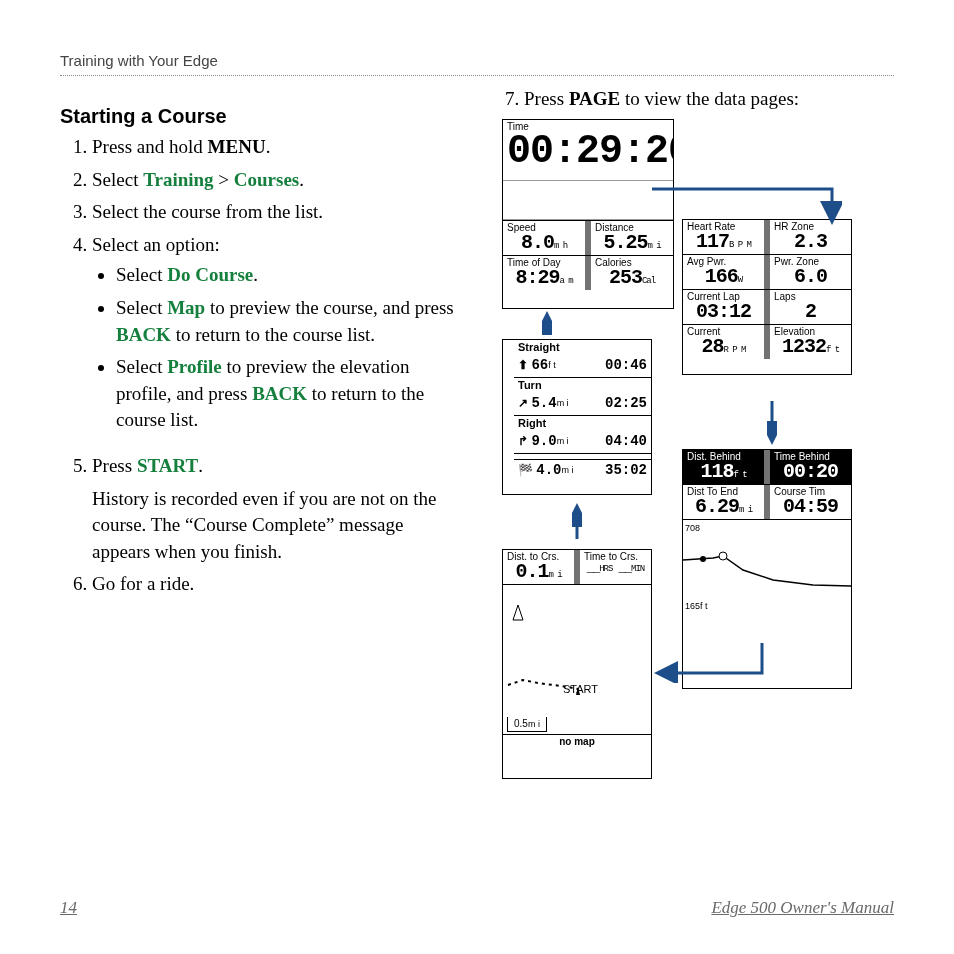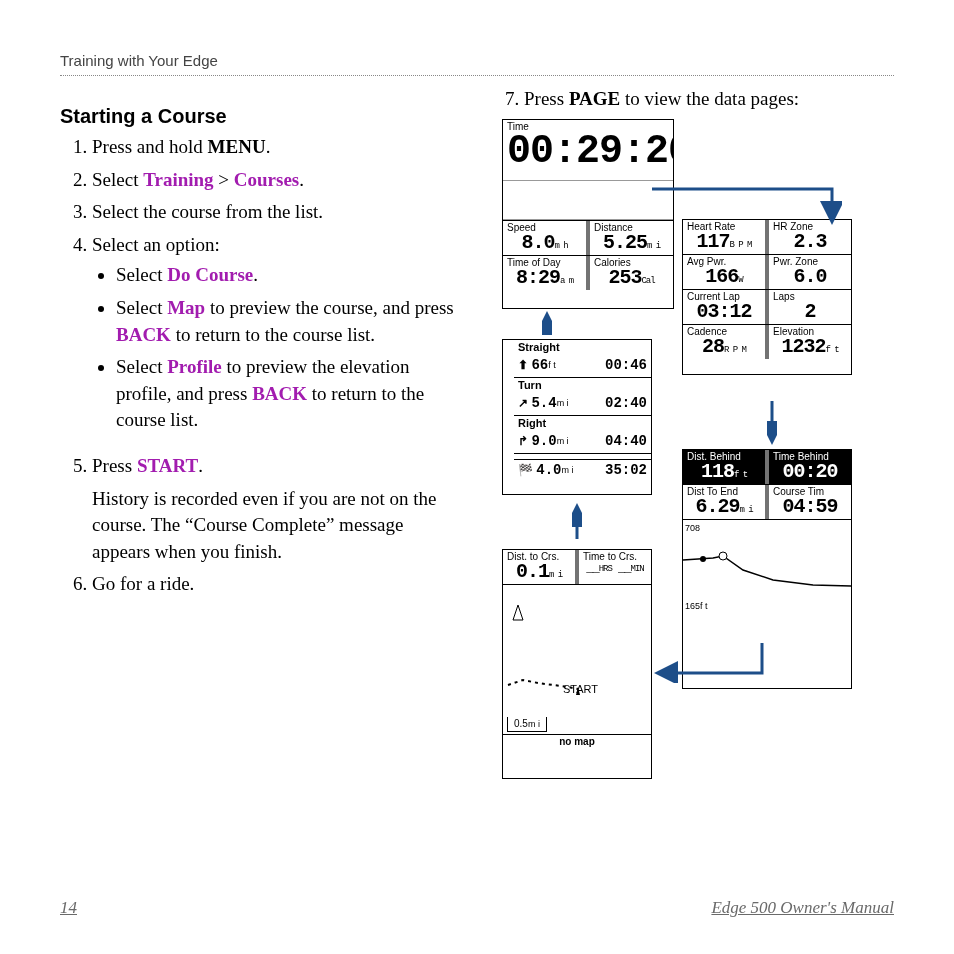--- a/index.html
+++ b/index.html
@@ -42,21 +42,21 @@
     padding-left: 32px;
   }
   ol.main > li { margin-bottom: 6px; }
   ul.sub {
     list-style-type: disc;
     margin: 4px 0 19px 0;
     padding-left: 24px;
   }
   ul.sub > li { margin-bottom: 6px; }
   .b { font-weight: bold; }
-  .link { color: #a21caf; font-weight: bold; }
+  .link { color: #15803d; font-weight: bold; }
   .para { margin-top: 6px; }
   .footer {
     position: absolute;
     left: 60px; right: 60px; bottom: 34px;
     display: flex; justify-content: space-between;
     font-style: italic;
     color: #6a6a6a;
     font-family: Georgia, serif;
     font-size: 17px;
     text-decoration: underline;
@@ -74,21 +74,21 @@
     border: 1px solid #000;
     background: #fff;
     overflow: hidden;
   }
   .cell { position: relative; padding: 2px 4px 2px 4px; }
   .clabel { font-size: 10px; color: #000; line-height: 1; }
   .cval  { font-size: 20px; font-weight: bold; font-family: 'Courier New', monospace; letter-spacing: -1px; text-align: center; line-height: 1; }
   .cval.big { font-size: 40px; }
   .unit { font-size: 9px; font-weight: normal; }
   .row2 { display: flex; }
-  .row2 .cell { flex: 1; border-right: 4px solid #737373; }
+  .row2 .cell { flex: 1; border-right: 6px solid #737373; }
   .row2 .cell:last-child { border-right: none; }
   .hline { border-top: 1px solid #000; }
   .arrow { position: absolute; }
   .dirrow { display:flex; align-items:center; padding:1px 4px; font-size:12px; font-weight:bold; }
   .dirlabel { font-size:11px; font-weight:bold; padding: 0 4px; }
   .dirval { font-family:'Courier New',monospace; font-size:14px; font-weight:bold; }
   .dirval2 { font-family:'Courier New',monospace; font-size:14px; font-weight:bold; margin-left:auto; }
   .smtxt { font-size:10px; font-weight:bold; text-align:center;}
 </style>
 </head>
@@ -199,40 +199,40 @@
               <div class="clabel">Current Lap</div>
               <div class="cval">03:12</div>
             </div>
           <div class="cell">
               <div class="clabel">Laps</div>
               <div class="cval">2</div>
             </div>
         </div>
         <div class="row2 hline">
           <div class="cell">
-              <div class="clabel">Cadence</div>
+              <div class="clabel">Current</div>
               <div class="cval"><span>28</span><span class="unit">R
 P
 M</span></div>
             </div>
           <div class="cell">
               <div class="clabel">Elevation</div>
               <div class="cval"><span>1232</span><span class="unit">f
 t</span></div>
             </div>
         </div>
       </div>
 
       <div class="screen" style="left:10px; top:220px; width:150px; height:156px;padding-left:11px;">
         <div class="dirlabel">Straight</div>
         <div class="dirrow"><span>⬆</span>&nbsp;<span class="dirval">66</span><span class="unit">f
 t</span><span class="dirval2">00:46</span></div>
         <div class="hline dirlabel">Turn</div>
         <div class="dirrow"><span>↗</span>&nbsp;<span class="dirval">5.4</span><span class="unit">m
-i</span><span class="dirval2">02:40</span></div>
+i</span><span class="dirval2">02:25</span></div>
         <div class="hline dirlabel">Right</div>
         <div class="dirrow"><span>↱</span>&nbsp;<span class="dirval">9.0</span><span class="unit">m
 i</span><span class="dirval2">04:40</span></div>
         <div class="hline" style="height:6px;"></div>
         <div class="dirrow hline"><span>🏁</span>&nbsp;<span class="dirval">4.0</span><span class="unit">m
 i</span><span class="dirval2">35:02</span></div>
       </div>
 
       <div class="screen" style="left:190px; top:330px; width:170px; height:240px;">
         <div class="row2">

